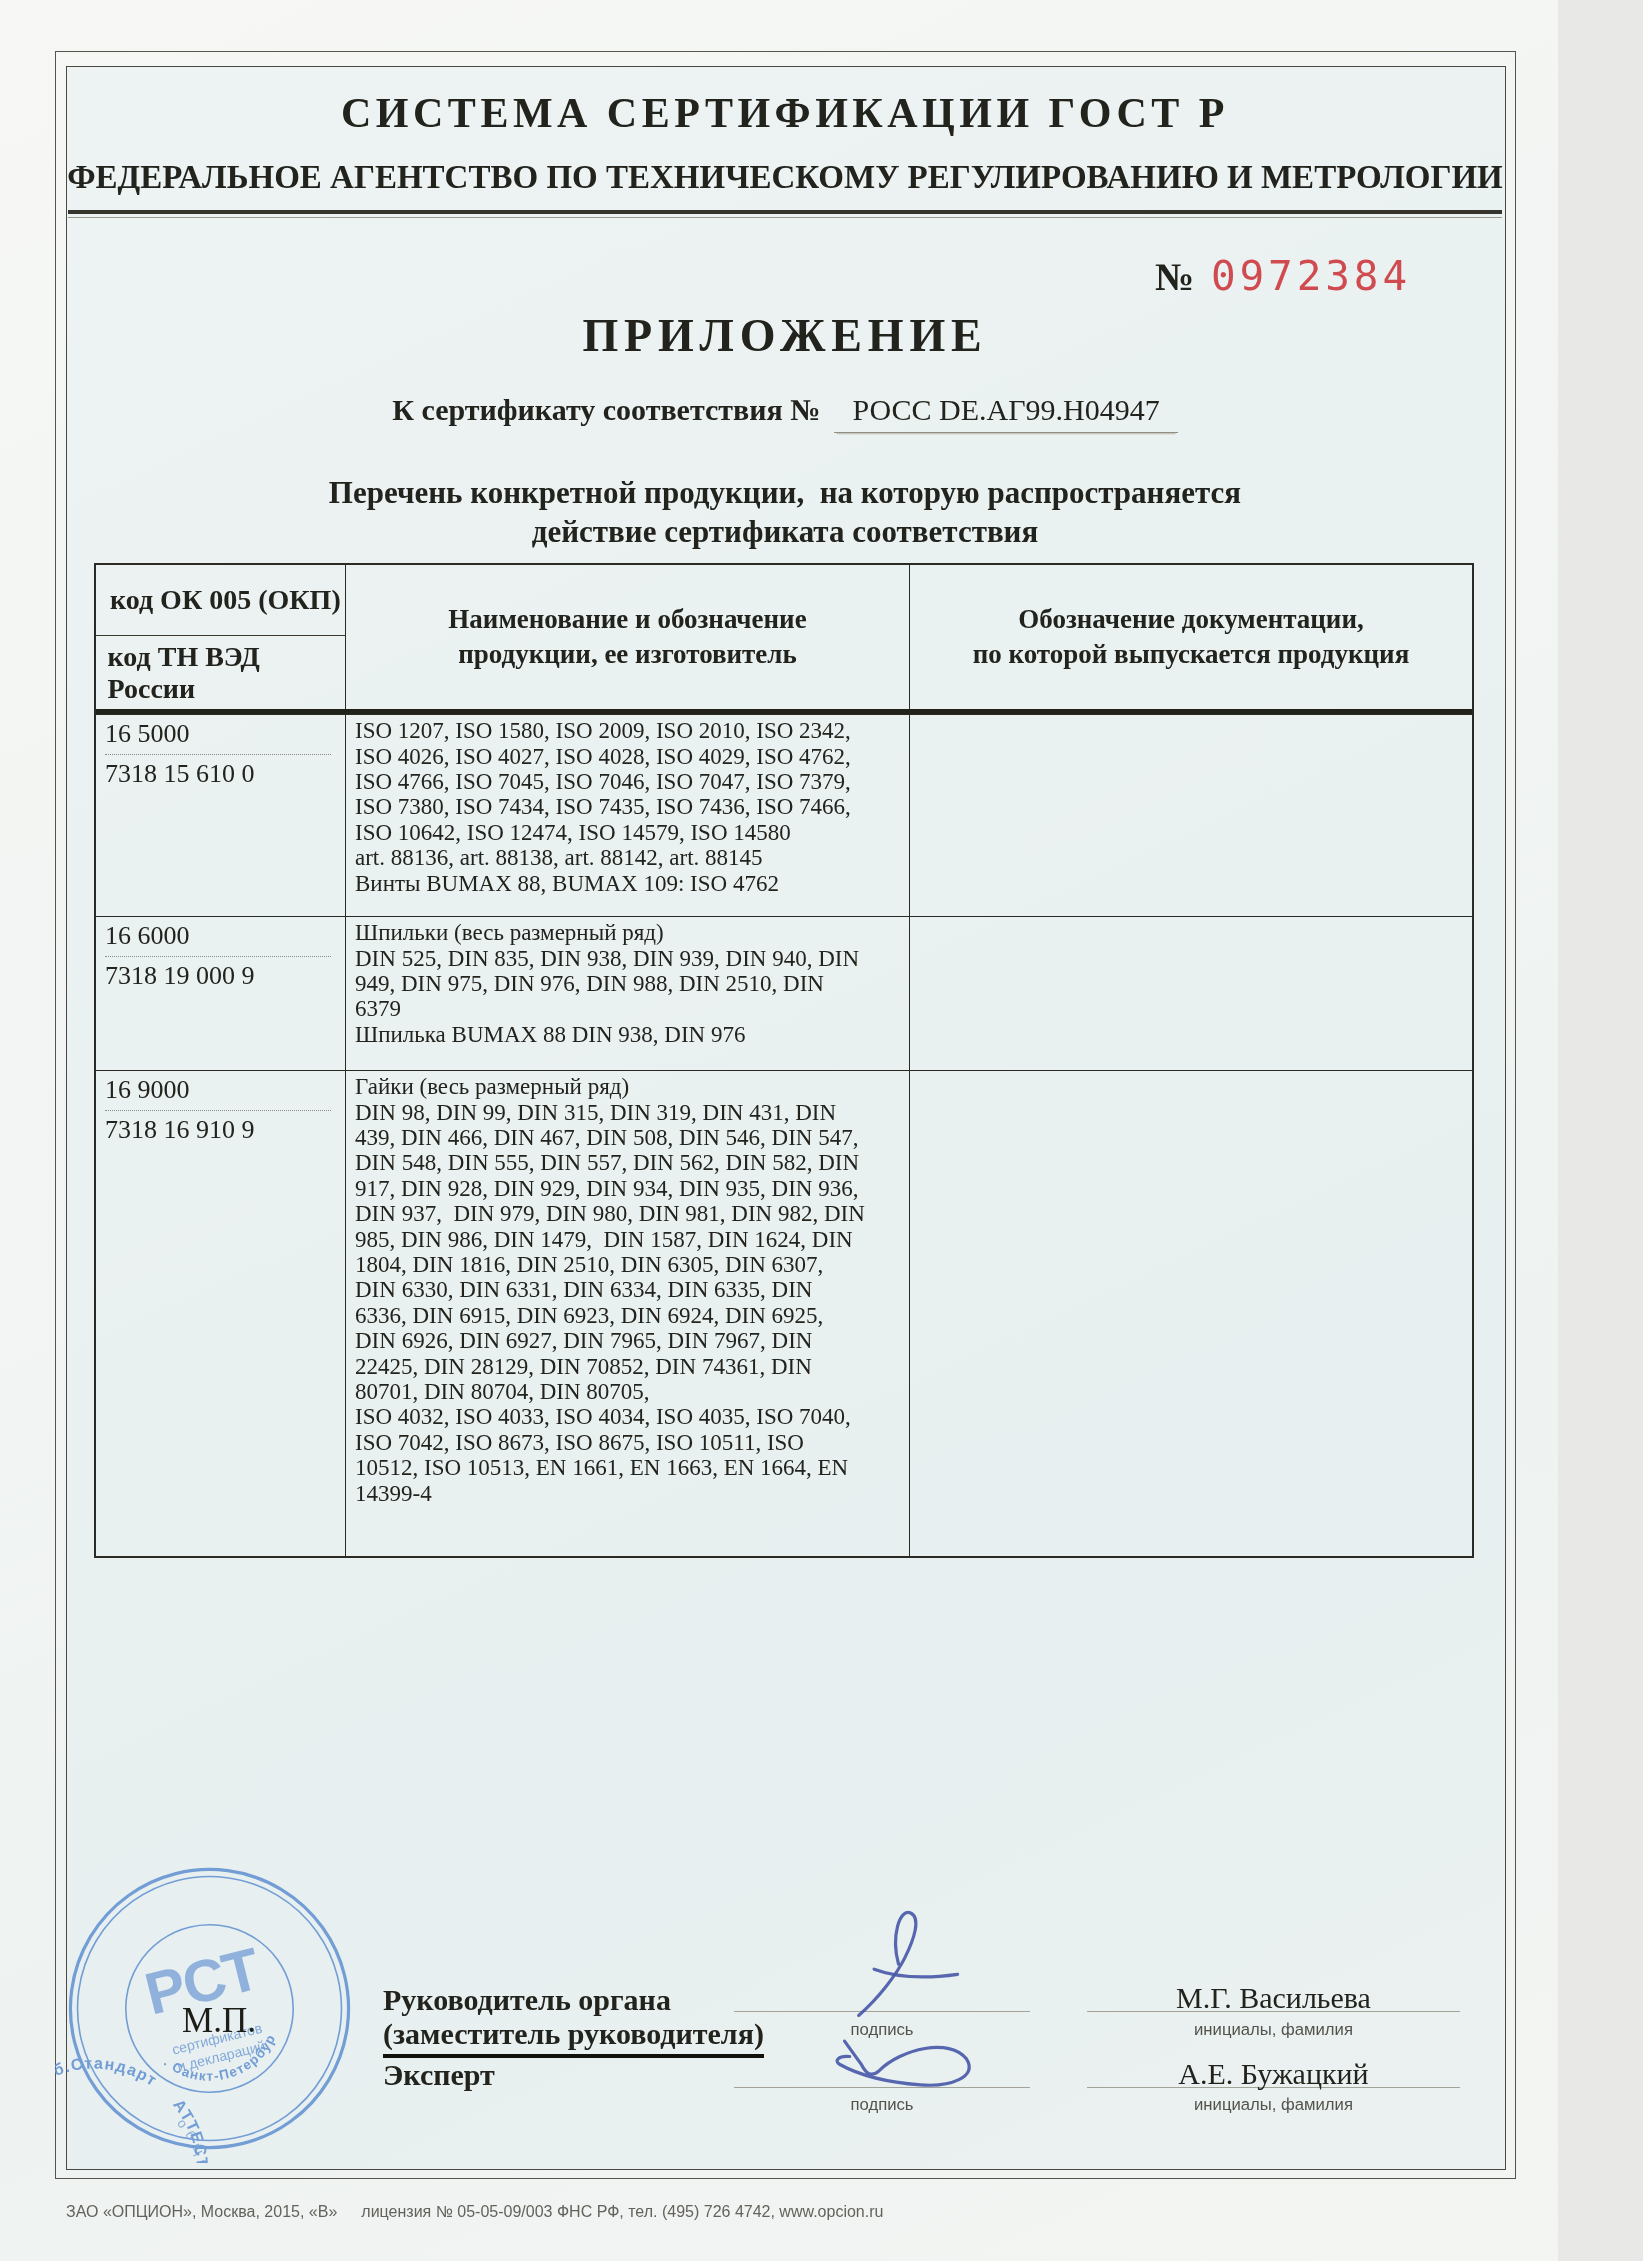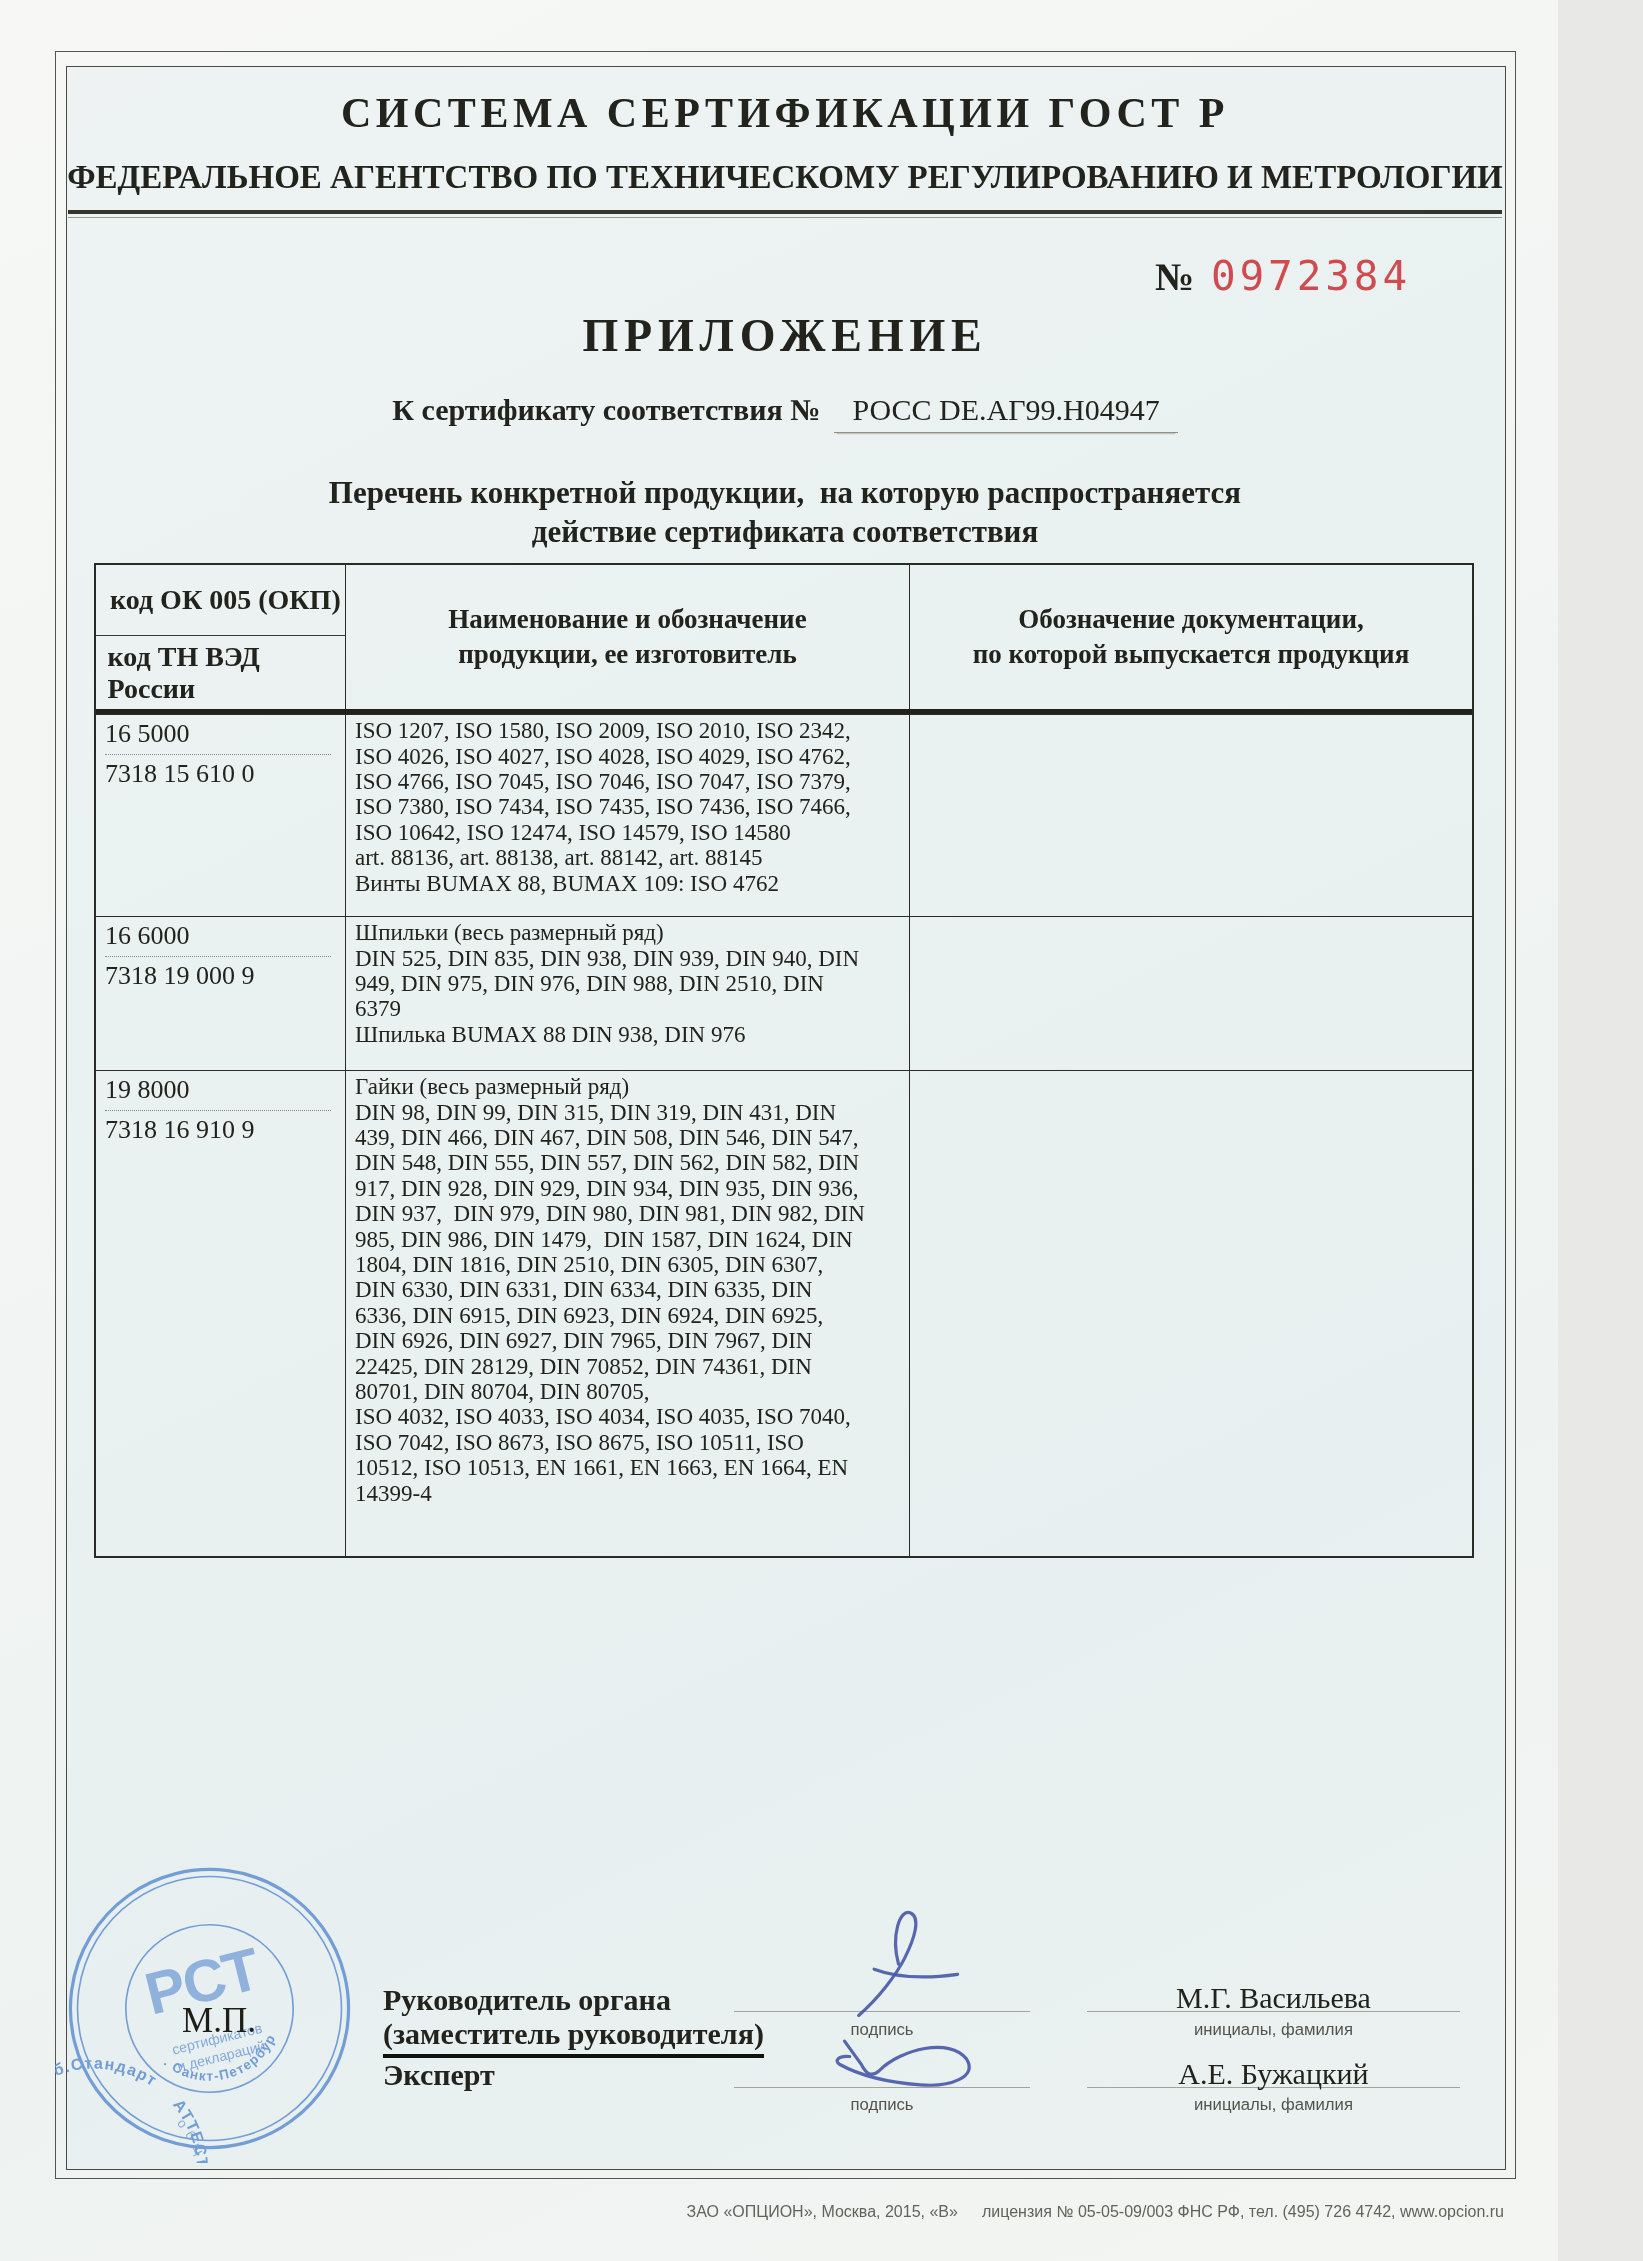--- a/index.html
+++ b/index.html
@@ -64,21 +64,21 @@
   .name-rule2{left:1087px;top:2087px;width:373px;}
   .under-label{position:absolute;text-align:center;font-family:"Liberation Sans",sans-serif;font-size:16.7px;color:#53534c;}
   .sig-label1{left:734px;top:2020px;width:296px;}
   .name-label1{left:1087px;top:2020px;width:373px;}
   .sig-label2{left:734px;top:2095px;width:296px;}
   .name-label2{left:1087px;top:2095px;width:373px;}
   .name1{position:absolute;left:1087px;top:1981px;width:373px;text-align:center;font-size:30px;}
   .name2{position:absolute;left:1087px;top:2057px;width:373px;text-align:center;font-size:30px;}
   .autograph{position:absolute;left:824px;top:1899px;width:167px;height:193px;}
   .autograph path{fill:none;stroke:#4658a8;stroke-width:5;stroke-linecap:round;opacity:0.9;}
-  .footer{position:absolute;left:66px;top:2203px;width:1438px;text-align:right;font-family:"Liberation Sans",sans-serif;font-size:16px;color:#63635c;white-space:pre-wrap;}
+  .footer{position:absolute;left:66px;top:2203px;width:1438px;text-align:left;font-family:"Liberation Sans",sans-serif;font-size:16px;color:#63635c;white-space:pre-wrap;}
 </style>
 </head>
 <body>
 
 <div class="page">
 
   <div class="frame-outer"></div>
   <div class="frame-inner"></div>
   <div class="header-sep"></div>
   <div class="header-sep-echo"></div>
@@ -137,21 +137,21 @@
       <div class="cell c2 prod">Шпильки (весь размерный ряд)
 DIN 525, DIN 835, DIN 938, DIN 939, DIN 940, DIN
 949, DIN 975, DIN 976, DIN 988, DIN 2510, DIN
 6379
 Шпилька BUMAX 88 DIN 938, DIN 976</div>
       <div class="cell c3 prod"></div>
     </div>
 
     <div class="trow row-d">
       <div class="cell c1 codes">
-        <span class="code-top">19 8000</span>
+        <span class="code-top">16 9000</span>
         <span class="code-bot">7318 16 910 9</span>
       </div>
       <div class="cell c2 prod">Гайки (весь размерный ряд)
 DIN 98, DIN 99, DIN 315, DIN 319, DIN 431, DIN
 439, DIN 466, DIN 467, DIN 508, DIN 546, DIN 547,
 DIN 548, DIN 555, DIN 557, DIN 562, DIN 582, DIN
 917, DIN 928, DIN 929, DIN 934, DIN 935, DIN 936,
 DIN 937,  DIN 979, DIN 980, DIN 981, DIN 982, DIN
 985, DIN 986, DIN 1479,  DIN 1587, DIN 1624, DIN
 1804, DIN 1816, DIN 2510, DIN 6305, DIN 6307,

